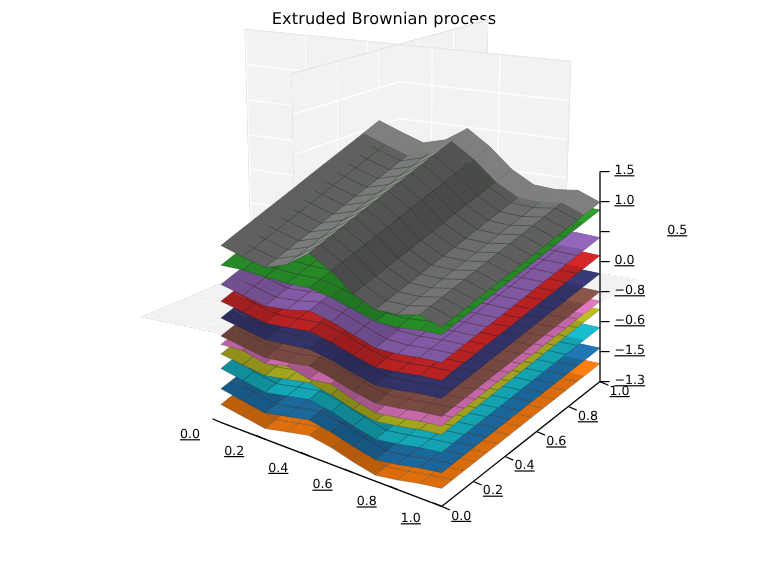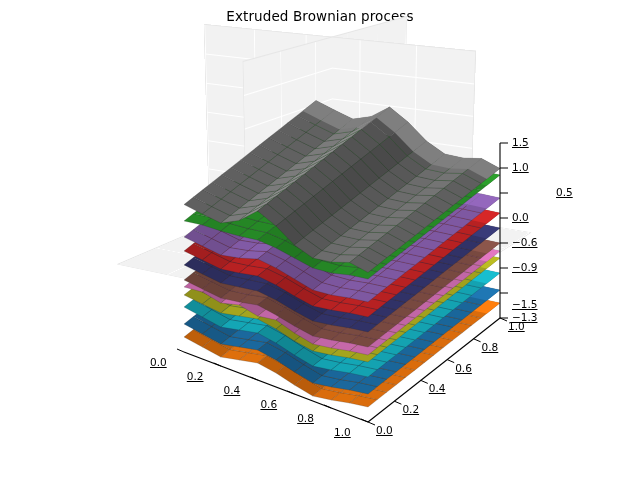--- a/index.html
+++ b/index.html
@@ -1789,19 +1789,19 @@
       <div class="ticklabel" style="left: 376px; top: 424px;">0.0</div>
       <div class="ticklabel" style="left: 402.4px; top: 403.2px;">0.2</div>
       <div class="ticklabel" style="left: 428.8px; top: 382.4px;">0.4</div>
       <div class="ticklabel" style="left: 455.2px; top: 361.6px;">0.6</div>
       <div class="ticklabel" style="left: 481.6px; top: 340.8px;">0.8</div>
       <div class="ticklabel" style="left: 508px; top: 320px;">1.0</div>
       <div class="ticklabel" style="left: 512px; top: 136px;">1.5</div>
       <div class="ticklabel" style="left: 512px; top: 161px;">1.0</div>
       <div class="ticklabel" style="left: 536px; top: 186px; margin-left: 20px;">0.5</div>
       <div class="ticklabel" style="left: 512px; top: 211px;">0.0</div>
-      <div class="ticklabel" style="left: 512px; top: 236px;">−0.6</div>
-      <div class="ticklabel" style="left: 512px; top: 261px;">−0.9</div>
-      <div class="ticklabel" style="left: 512px; top: 286px; margin-top: 12px;">−1.5</div>
+      <div class="ticklabel" style="left: 512px; top: 236px;">−0.8</div>
+      <div class="ticklabel" style="left: 512px; top: 261px;">−0.6</div>
+      <div class="ticklabel" style="left: 512px; top: 286px;">−1.5</div>
       <div class="ticklabel" style="left: 512px; top: 311px;">−1.3</div>
     </div>
 
 </div>
 
 </body></html>

